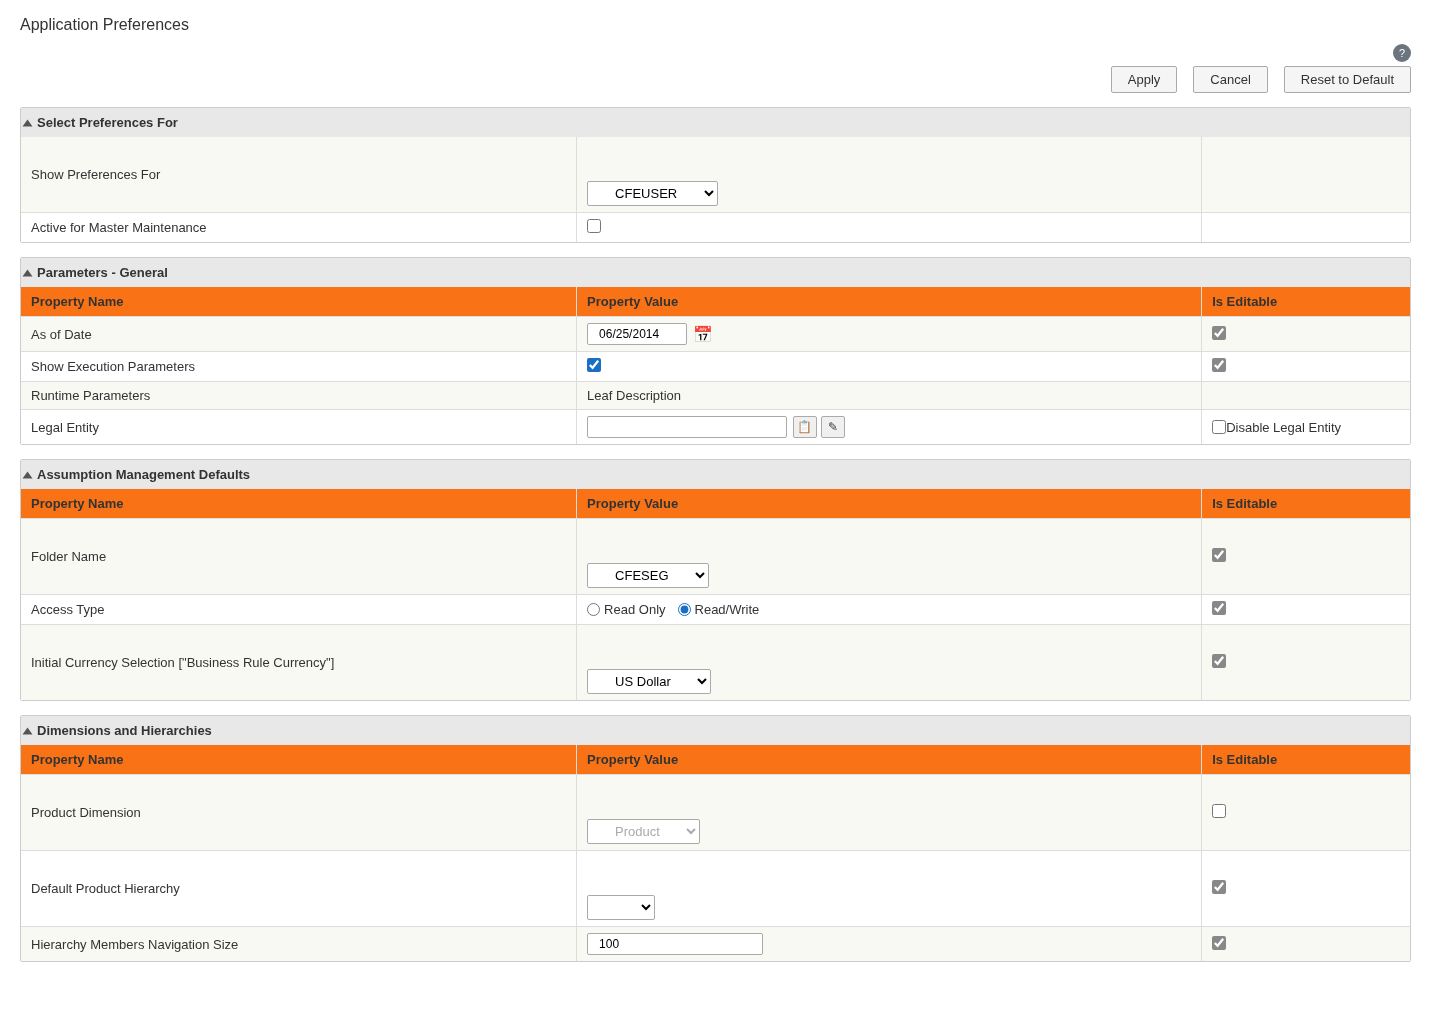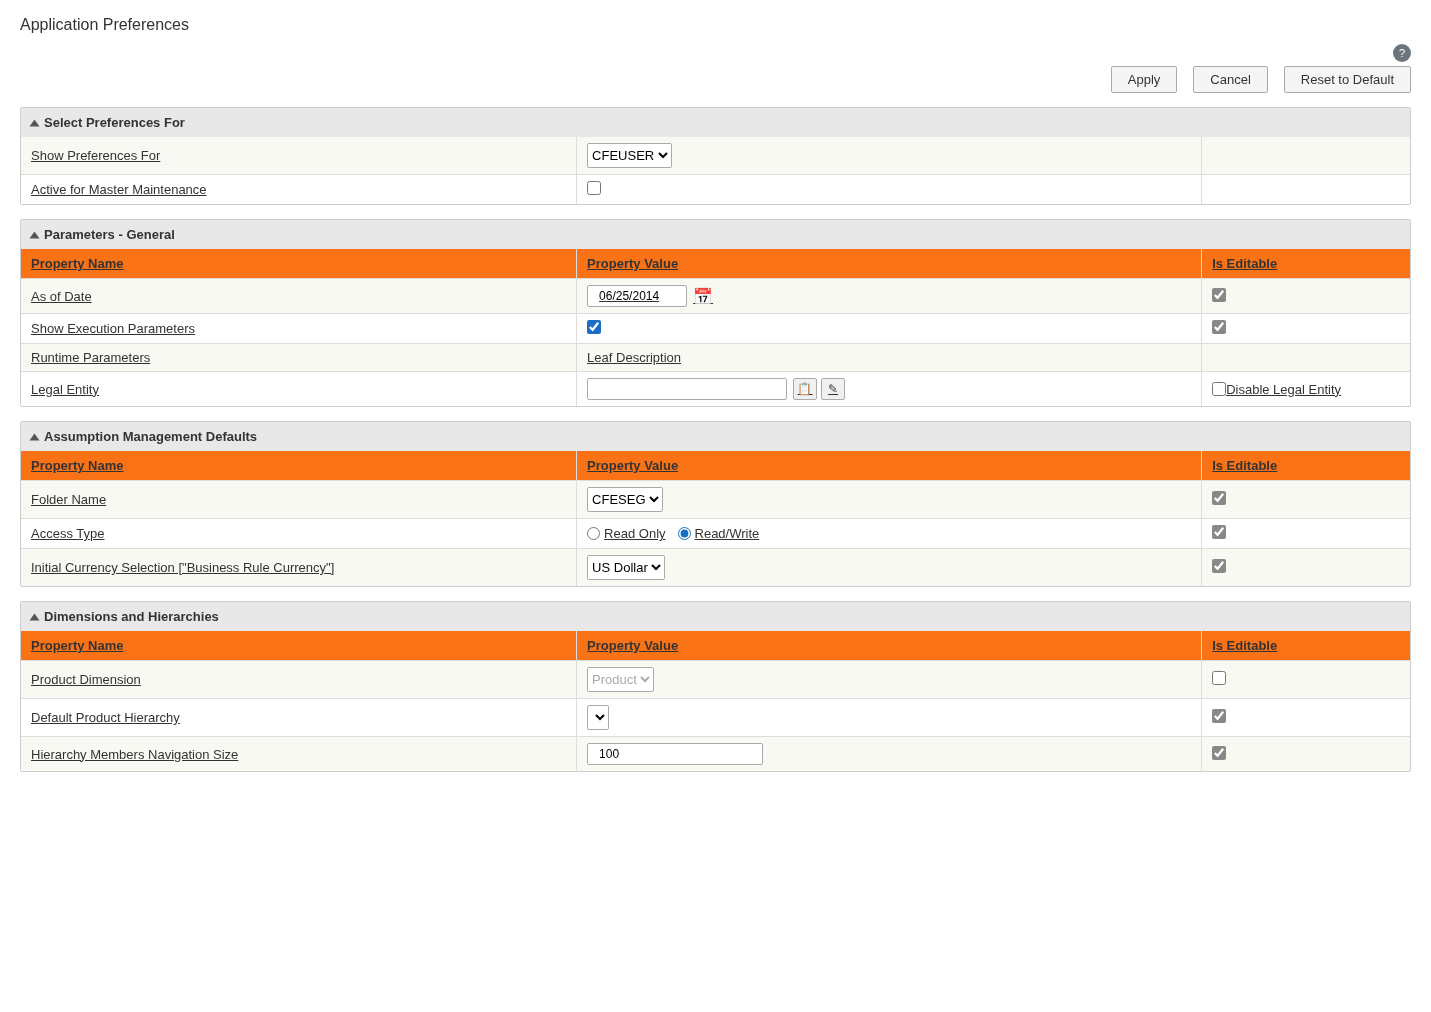--- a/index.html
+++ b/index.html
@@ -52,40 +52,39 @@
       color: #333;
     }
 
     .section {
       border: 1px solid #ccc;
       margin-bottom: 14px;
       border-radius: 2px;
     }
     .section-header {
       background: #e8e8e8;
-      padding: 7px 10px;
+      padding: 7px 3px;
       font-weight: bold;
       font-size: 13px;
       display: flex;
       align-items: center;
       gap: 6px;
       cursor: pointer;
     }
     .section-header .triangle {
       width: 0; height: 0;
       border-top: 5px solid transparent;
       border-bottom: 5px solid transparent;
       border-right: 7px solid #555;
       transform: rotate(90deg);
       display: inline-block;
     }
 
     .section-content {
       background: #fff;
-      text-decoration: underline;
     }
 
     table.pref-table {
       width: 100%;
       border-collapse: collapse;
     }
     table.pref-table th {
       background: #f97316;
       padding: 7px 10px;
       text-align: left;
@@ -111,25 +110,26 @@
     .col-editable { width: 15%; }
 
     input[type="text"], input[type="date"] {
       border: 1px solid #aaa;
       padding: 3px 11px;
       font-size: 12px;
       border-radius: 2px;
     }
     select {
       border: 1px solid #aaa;
-      padding: 3px 0;
+      padding: 3px 23px;
       font-size: 13px;
       background: #fff;
       border-radius: 2px;
       cursor: pointer;
+      margin-top: 38px;
     }
     input[type="checkbox"] {
       width: 14px;
       height: 14px;
       cursor: pointer;
     }
     input[type="radio"] {
       cursor: pointer;
     }
     .checkbox-blue {

